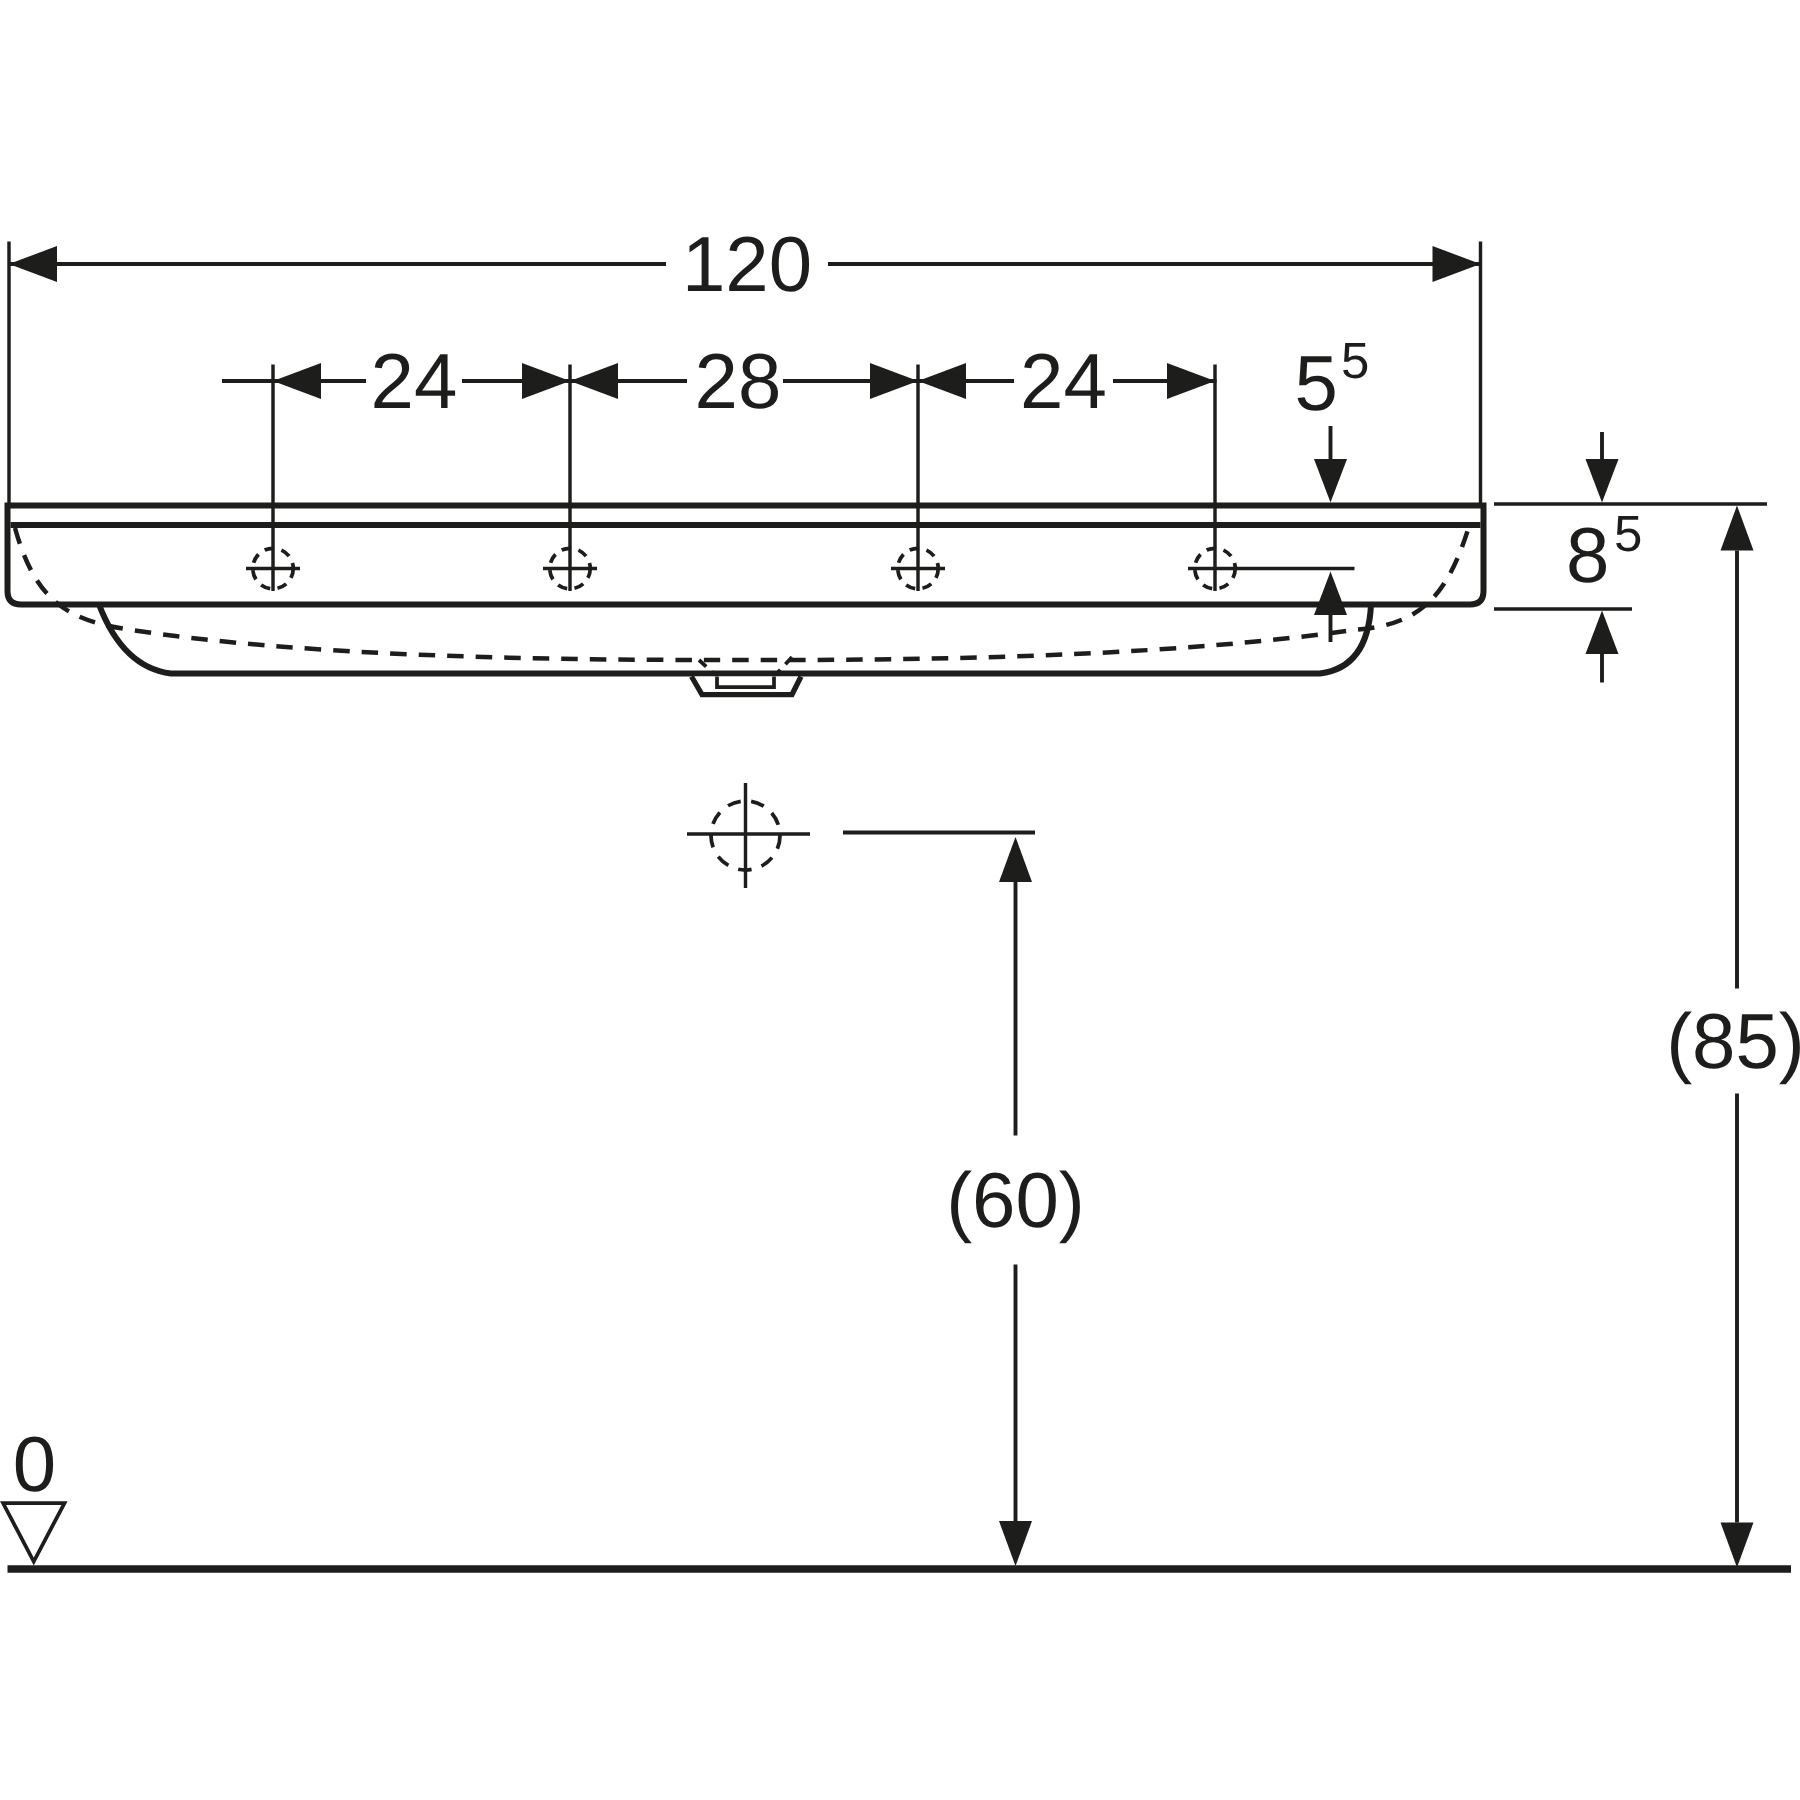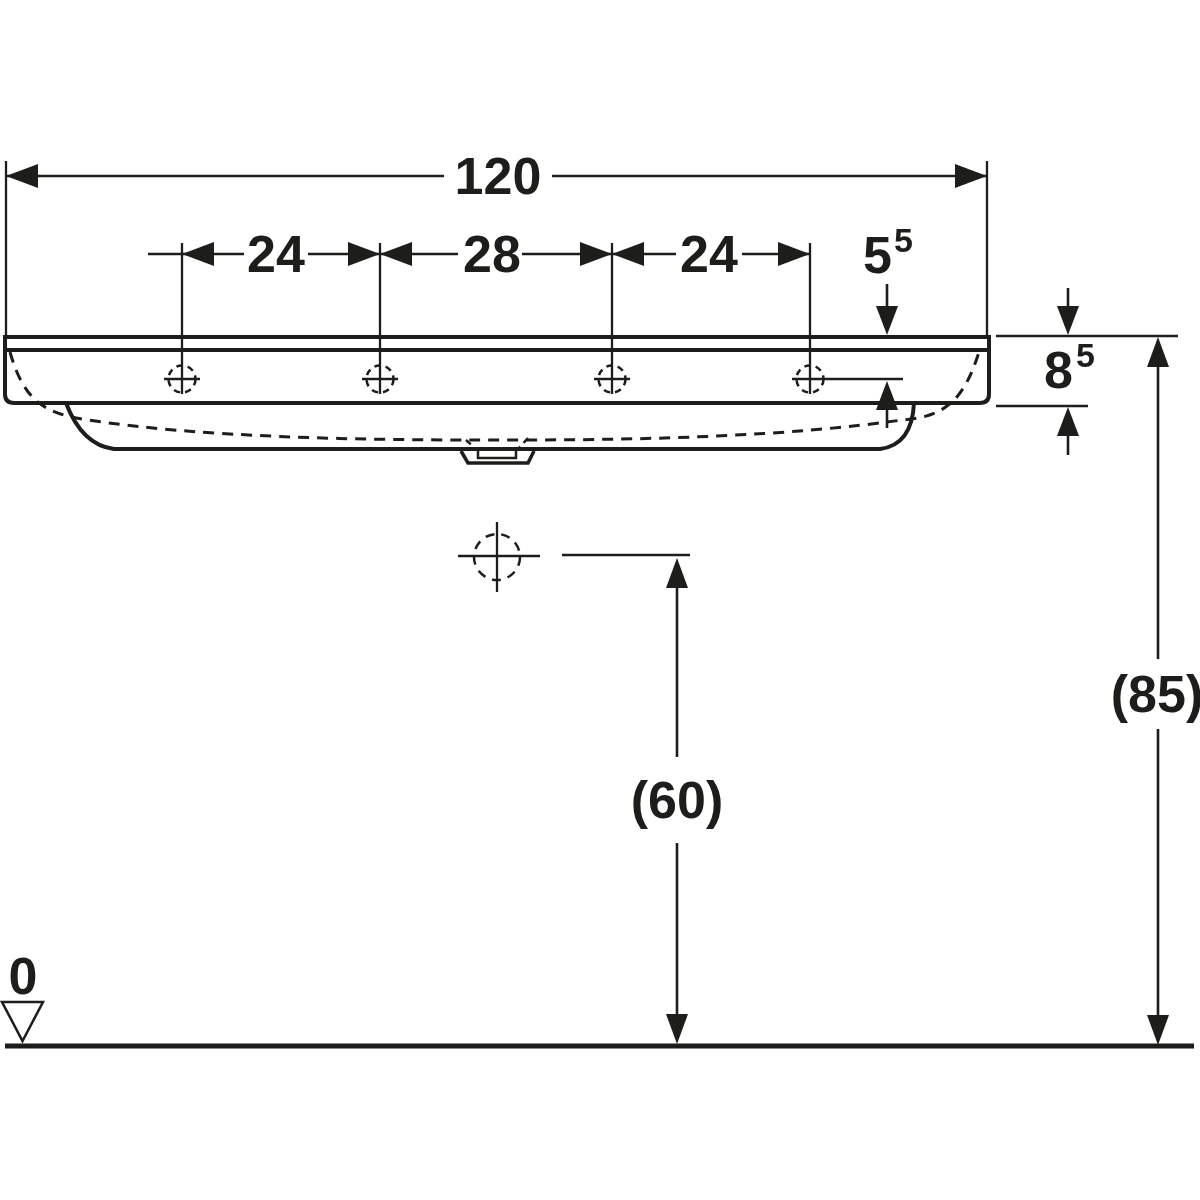--- a/index.html
+++ b/index.html
@@ -1,16 +1,16 @@
 <!DOCTYPE html>
 <html><head>
 <meta charset="utf-8">
 <style>
   html,body{margin:0;padding:0;background:#fff;}
-  .stage{width:1200px;height:1200px;position:relative;background:#fff;overflow:hidden;font-weight:bold;}
+  .stage{width:1200px;height:1200px;position:relative;background:#fff;overflow:hidden;}
   svg{display:block;}
   text{font-family:"Liberation Sans","DejaVu Sans",sans-serif;fill:#1d1d1b;}
   .dim-text{font-size:52px;}
   .sup-text{font-size:34px;}
   .ln{stroke:#1d1d1b;fill:none;}
   .outline{stroke-width:4;}
   .thin{stroke-width:2.3;}
   .dimline{stroke-width:2.6;}
   .arrow{fill:#1d1d1b;stroke:none;}
   .dashed{stroke-dasharray:11 8;stroke-width:3;}

